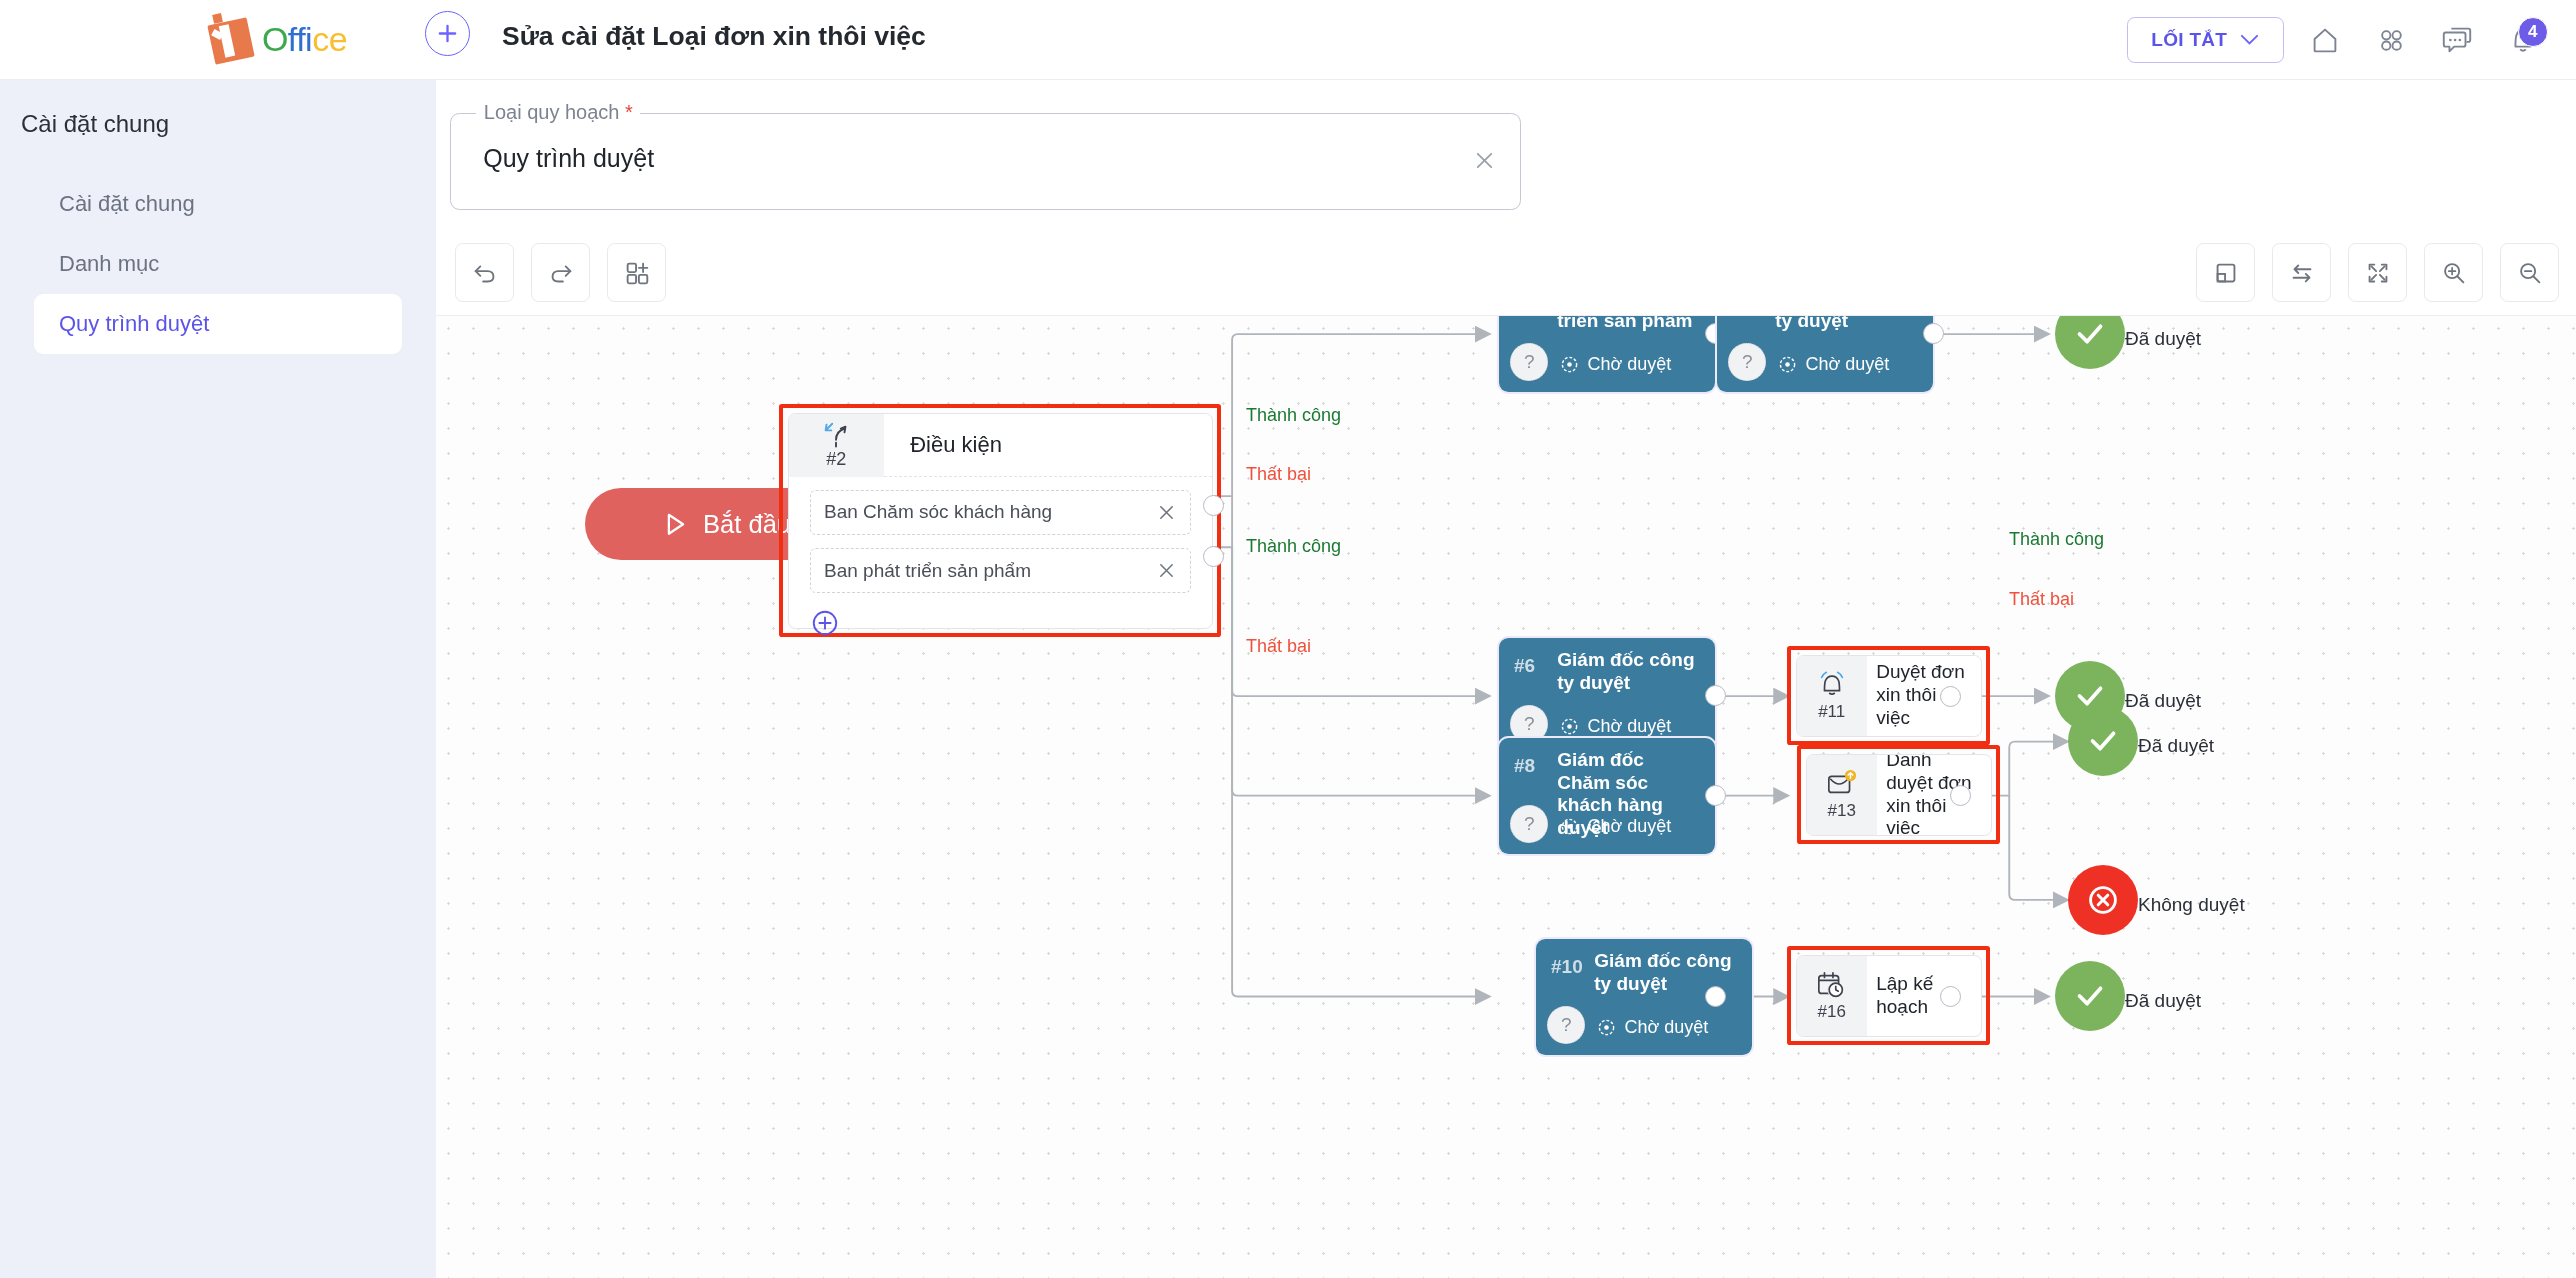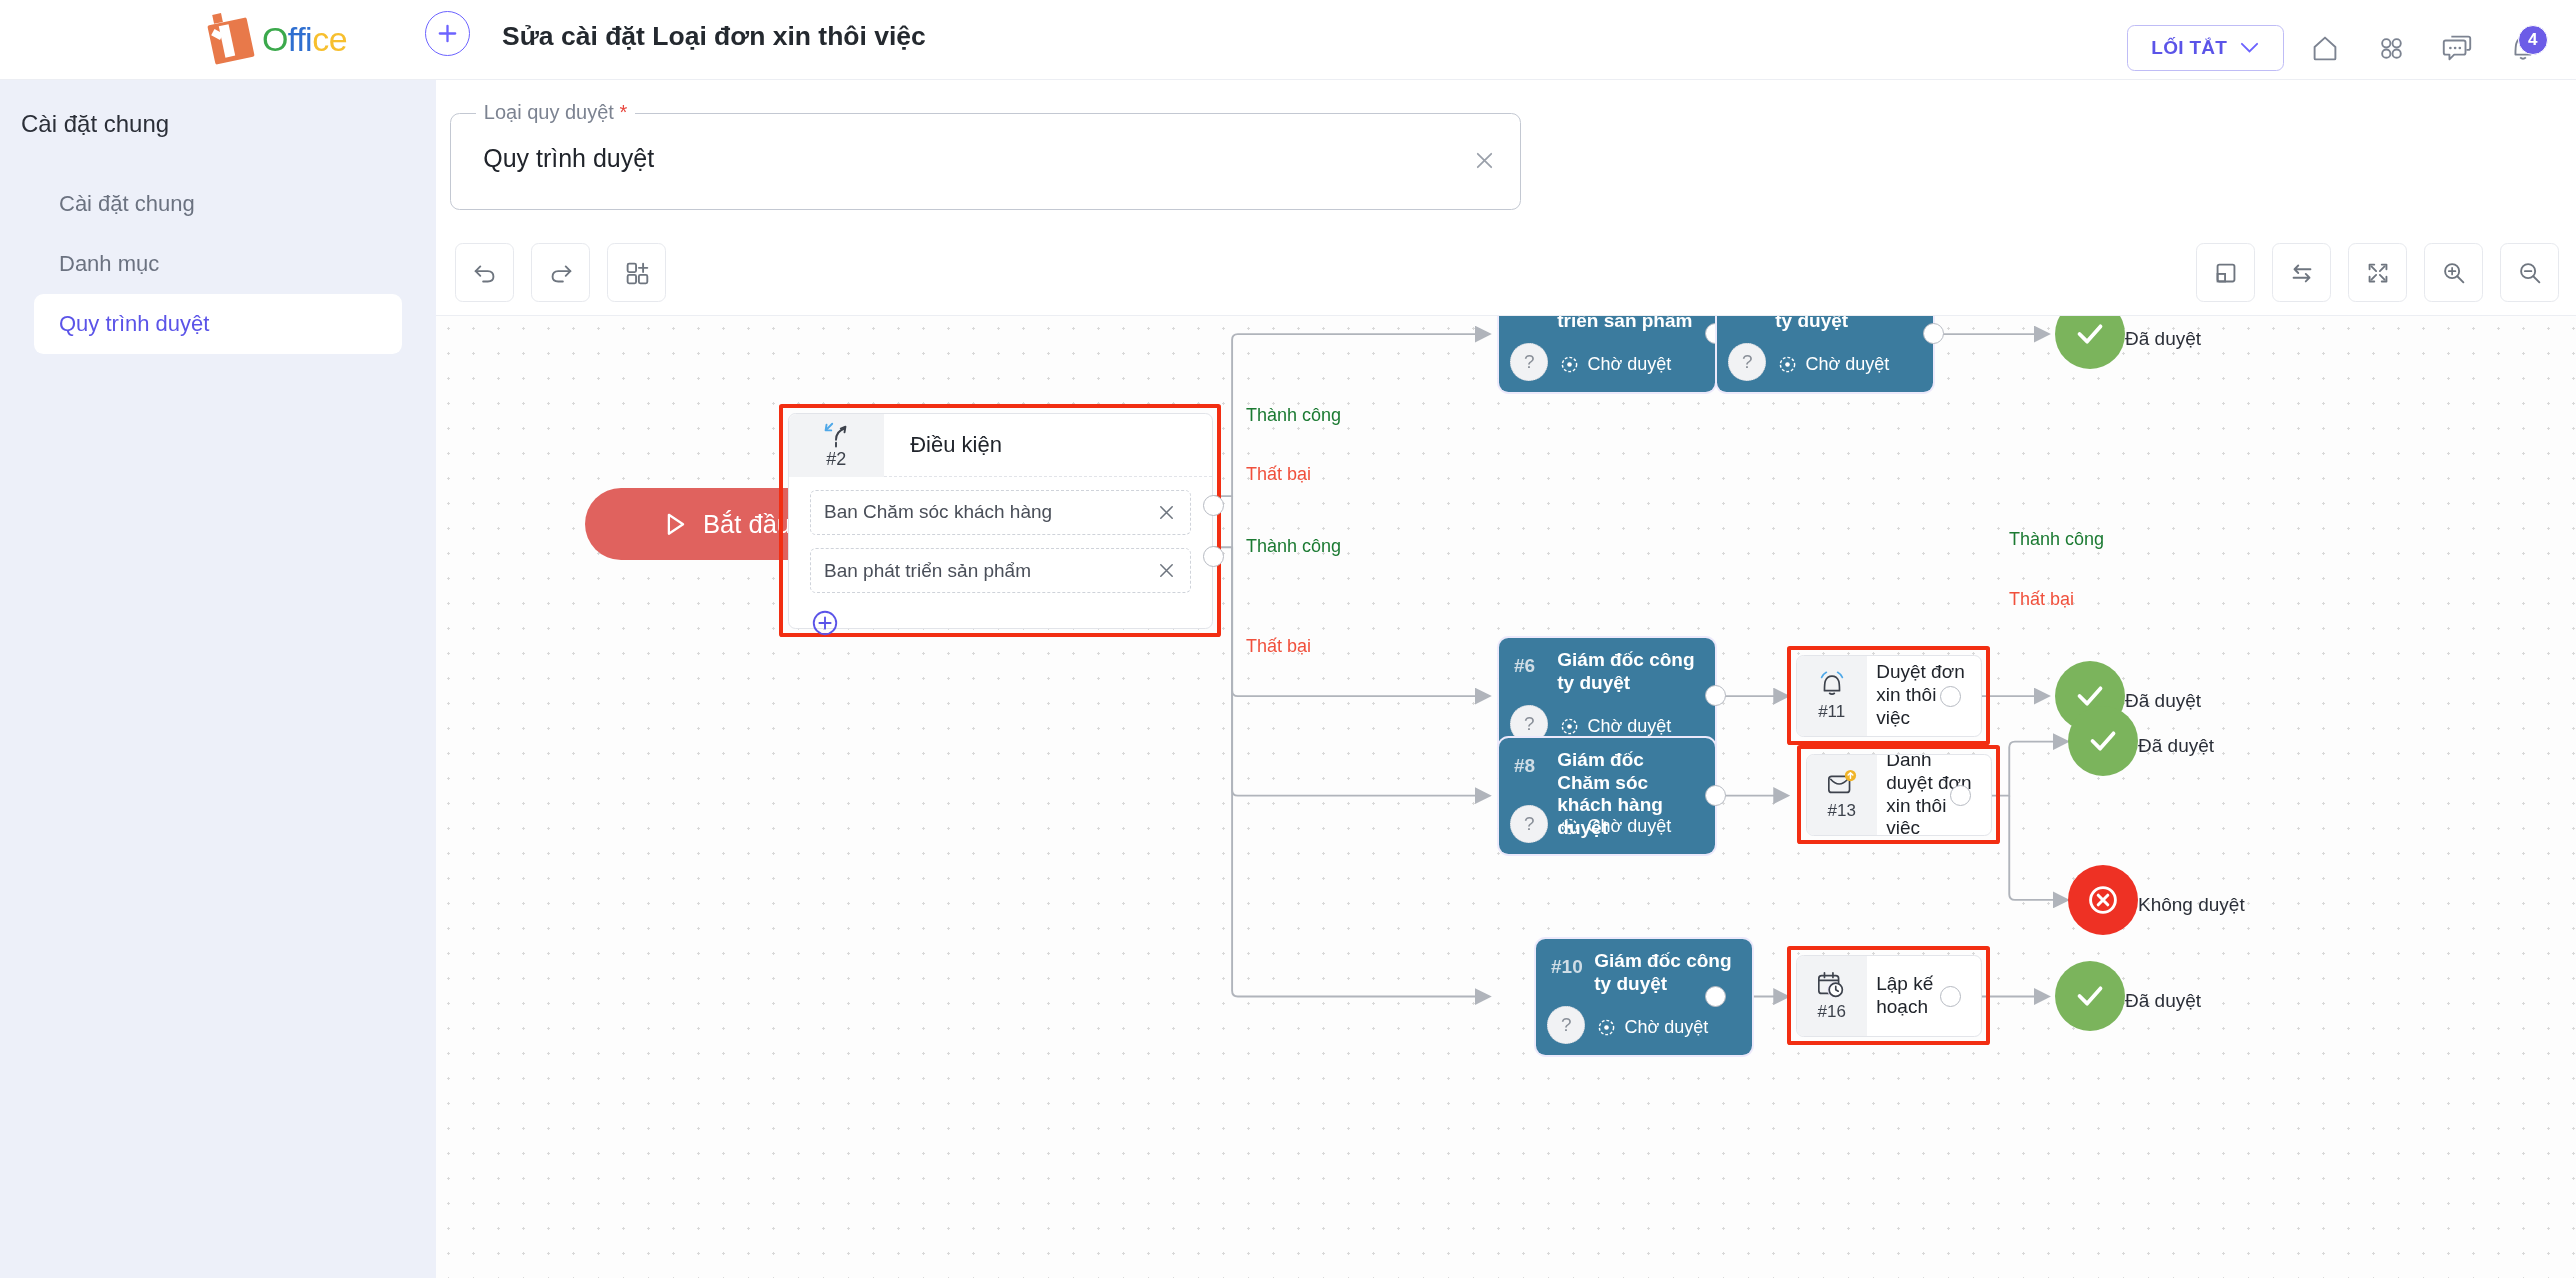--- a/index.html
+++ b/index.html
@@ -42,21 +42,21 @@
     width: 45px; height: 45px; border-radius: 50%;
     border: 1.5px solid #6C63FF; display: flex; align-items: center; justify-content: center;
   }
   .plus-round svg { display: block; }
 
   .page-title {
     position: absolute; left: 502px; top: 21px;
     font-size: 26.5px; font-weight: bold; color: #24292f; white-space: nowrap;
   }
 
-  .hdr-right { position: absolute; right: 28.4px; top: 8px; height: 80px; display: flex; align-items: center; gap: 17px; }
+  .hdr-right { position: absolute; right: 28.4px; top: 0; height: 80px; display: flex; align-items: center; gap: 17px; }
   .shortcut-btn {
     display: flex; align-items: center; gap: 11.4px;
     border: 1.4px solid #BFBCF6; border-radius: 7.6px;
     padding: 11.4px 23px; color: #5B54E8; font-size: 19px; font-weight: bold;
     letter-spacing: 0.3px; background: #fff;
   }
   .hdr-icon { width: 49px; height: 49px; display: flex; align-items: center; justify-content: center; position: relative; }
   .badge {
     position: absolute; top: 1.9px; right: 0px; min-width: 30px; height: 30px;
     border-radius: 15px; background: #6C5CE7; color: #fff; font-size: 17px;
@@ -256,21 +256,21 @@
   <div class="sidebar">
     <div class="sb-title">Cài đặt chung</div>
     <div class="sb-item">Cài đặt chung</div>
     <div class="sb-item">Danh mục</div>
     <div class="sb-item active">Quy trình duyệt</div>
   </div>
 
   <div class="main">
 
     <div class="field">
-      <div class="field-label"><span>Loại quy duyệt</span> <span class="req">*</span></div>
+      <div class="field-label"><span>Loại quy hoạch</span> <span class="req">*</span></div>
       <div class="field-value">Quy trình duyệt</div>
       <div class="field-clear">
         <svg width="25" height="25" viewBox="0 0 26 26">
             <path d="M6 6 L20 20 M20 6 L6 20" stroke="#9aa0aa" stroke-width="1.8" stroke-linecap="round"></path>
           </svg>
       </div>
     </div>
 
     <div class="toolbar-row">
       <div class="tb-left">

